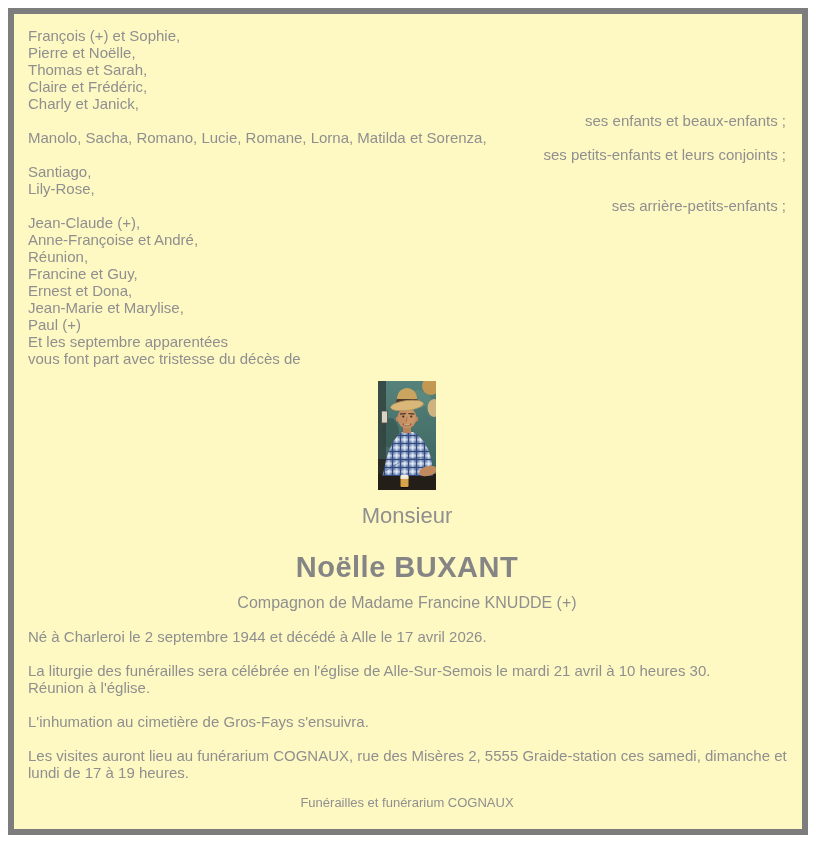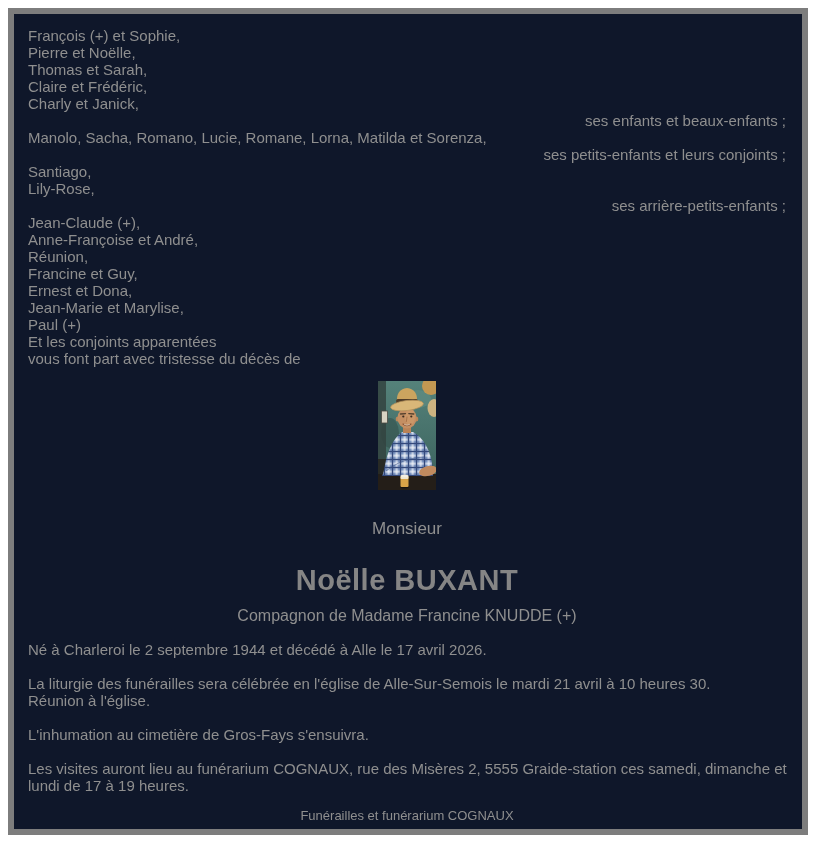--- a/index.html
+++ b/index.html
@@ -9,29 +9,29 @@
     font-family:"Liberation Sans",sans-serif;
     color:#8f8f8f;
     position:relative;
     overflow:hidden;
   }
   .sheet{
     box-sizing:border-box;
     position:absolute;left:8px;top:8px;
     width:800px;height:827px;
     border:6px solid #7d7d7d;
-    background:#0f172a;
+    background:#fef9c3;
     padding:13px 16px 0 14px;
     overflow:hidden;
   }
   .line{font-size:15px;line-height:17px;white-space:pre;}
   .line.right{text-align:right;}
   .photo-wrap{width:58px;height:109px;margin:14px auto 0;}
   .photo-wrap svg{display:block;}
-  .honorific{margin-top:30px;text-align:center;font-size:17px;line-height:17px;}
+  .honorific{margin-top:17px;text-align:center;font-size:22px;line-height:17px;}
   .deceased{margin-top:26px;text-align:center;font-size:29px;font-weight:bold;line-height:34px;color:#858585;letter-spacing:.5px;}
   .relation{margin-top:10px;text-align:center;font-size:16px;line-height:17px;}
   .paras{margin-top:17px;}
   .para{margin:0 0 17px 0;}
   .pline{font-size:15px;line-height:17px;white-space:pre;}
   .footer{margin-top:-4px;text-align:center;font-size:13px;line-height:17px;}
 </style>
 </head>
 <body>
 
@@ -49,21 +49,21 @@
     <div class="line">Santiago,</div>
     <div class="line">Lily-Rose,</div>
     <div class="line right">ses arrière-petits-enfants ;</div>
     <div class="line">Jean-Claude (+),</div>
     <div class="line">Anne-Françoise et André,</div>
     <div class="line">Réunion,</div>
     <div class="line">Francine et Guy,</div>
     <div class="line">Ernest et Dona,</div>
     <div class="line">Jean-Marie et Marylise,</div>
     <div class="line">Paul (+)</div>
-    <div class="line">Et les conjoints apparentées</div>
+    <div class="line">Et les septembre apparentées</div>
     <div class="line">vous font part avec tristesse du décès de</div>
   </div>
 
   <div class="photo-wrap">
     <svg width="58" height="109" viewBox="0 0 58 109">
       <defs>
         <linearGradient id="bgGrad" x1="0" y1="0" x2="0" y2="1">
           <stop offset="0" stop-color="#55827a"></stop>
           <stop offset="1" stop-color="#39605b"></stop>
         </linearGradient>

